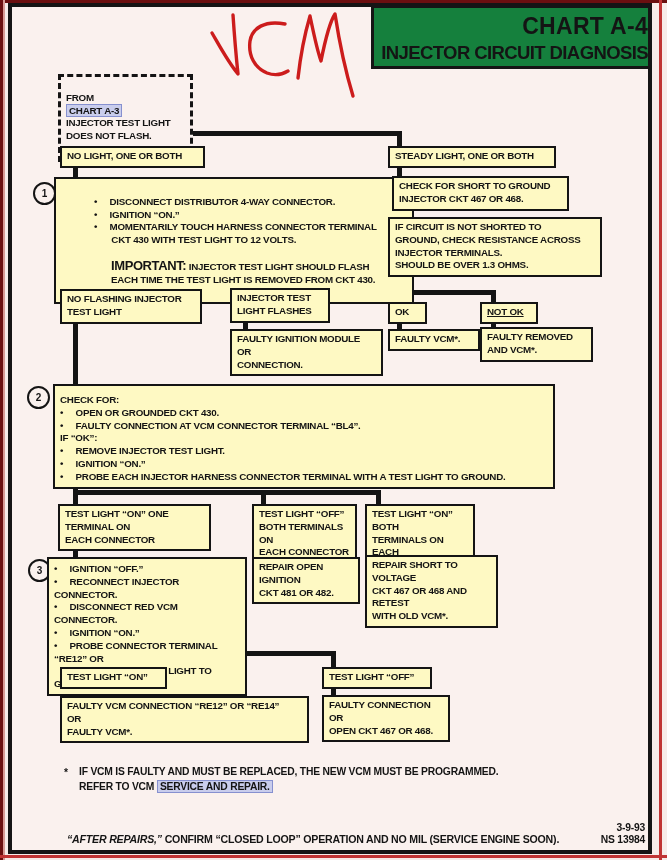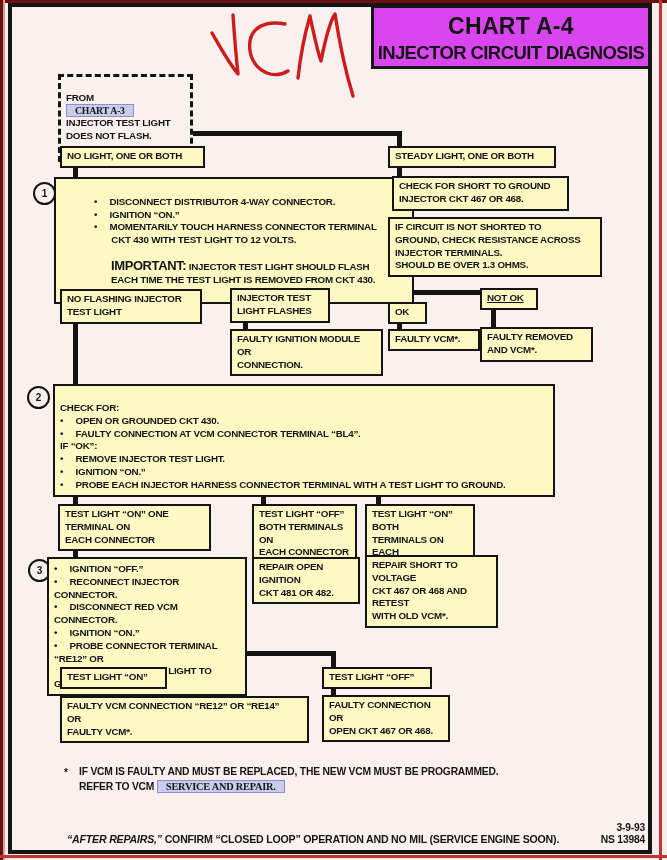--- a/index.html
+++ b/index.html
@@ -17,42 +17,42 @@
   .edge-right  { left:659px; top:0; width:3px; height:860px; background:#c03434; }
   .edge-bottom { left:0; top:855px; width:667px; height:3px; background:#c03434; }
 
   .frame {
     position:absolute; left:8px; top:3px; width:636px; height:843px;
     border:4px solid #151515; z-index:1; background:#faf1ee;
   }
 
   .titlebox {
     position:absolute; left:371px; top:5px; width:274px; height:58px;
-    border:3px solid #151515; background:#d946ef; z-index:3; text-align:center;
+    border:3px solid #151515; background:#15803d; z-index:3; text-align:right;
   }
   .title-line1 { font-weight:bold; font-size:23px; letter-spacing:0.3px; margin-top:5px; }
   .title-line2 { font-weight:bold; font-size:18.5px; letter-spacing:-0.6px; margin-top:2px; }
 
   svg.scribble { position:absolute; left:195px; top:5px; z-index:4; }
 
   
   .ln { position:absolute; background:#141414; z-index:2; }
 
   
   .node {
     position:absolute; z-index:3; background:#fef9c3;
     border:2px solid #141414;
     font-weight:bold; font-size:9.8px; line-height:12.8px;
     letter-spacing:-0.25px; white-space:pre-line;
     padding:2px 4px 3px 5px;
   }
   .dashed { border:3px dashed #141414; background:#faf1ee; }
   .link {
     background:#c9cdec; border:1.5px solid #8690cf;
-    padding:0 8px; cursor:pointer; white-space:nowrap;font-family:Liberation Serif, serif;
+    padding:0 2px; cursor:pointer; white-space:nowrap;
   }
   .imp-row { margin-left:17px; white-space:pre-line; }
   .imp-label { font-size:13px; letter-spacing:-0.4px; }
 
   .stepnum {
     position:absolute; z-index:3; width:19px; height:19px;
     border:2px solid #141414; border-radius:50%; background:#faf1ee;
     font-weight:bold; font-size:10px; line-height:19px; text-align:center;
   }
 
@@ -60,24 +60,24 @@
   .n-entry          { left:58px;  top:74px;  width:120px; }
   .n-no-light       { left:60px;  top:146px; width:132px; }
   .n-steady         { left:388px; top:146px; width:155px; }
   .n-step1          { left:54px;  top:177px; width:314px; padding-top:4px;padding-left:38px; }
   .n-check-short    { left:392px; top:176px; width:164px; }
   .n-if-circuit     { left:388px; top:217px; width:201px; }
   .n-no-flashing    { left:60px;  top:289px; width:129px; }
   .n-flashes        { left:230px; top:288px; width:87px; }
   .n-faulty-ign     { left:230px; top:329px; width:140px; }
   .n-ok             { left:388px; top:302px; width:26px; }
-  .n-not-ok         { left:480px; top:288px; width:45px;text-decoration:underline; }
+  .n-not-ok         { left:480px; top:302px; width:45px;text-decoration:underline; }
   .n-faulty-vcm     { left:388px; top:329px; width:79px; }
   .n-faulty-inj     { left:480px; top:327px; width:100px; }
-  .n-step2          { left:53px;  top:384px; width:489px; padding-top:16px; }
+  .n-step2          { left:53px;  top:384px; width:489px; padding-top:8px; }
   .n-row3-left      { left:58px;  top:504px; width:140px; }
   .n-row3-mid       { left:252px; top:504px; width:92px; }
   .n-row3-right     { left:365px; top:504px; width:97px; }
   .n-step3          { left:47px;  top:557px; width:187px; padding-top:4px; }
   .n-repair-open    { left:252px; top:557px; width:95px; }
   .n-repair-short   { left:365px; top:555px; width:120px; }
   .n-tl-on          { left:60px;  top:667px; width:94px; }
   .n-tl-off         { left:322px; top:667px; width:97px; }
   .n-faulty-vcm-conn{ left:60px;  top:696px; width:236px; }
   .n-faulty-conn    { left:322px; top:695px; width:115px; }

